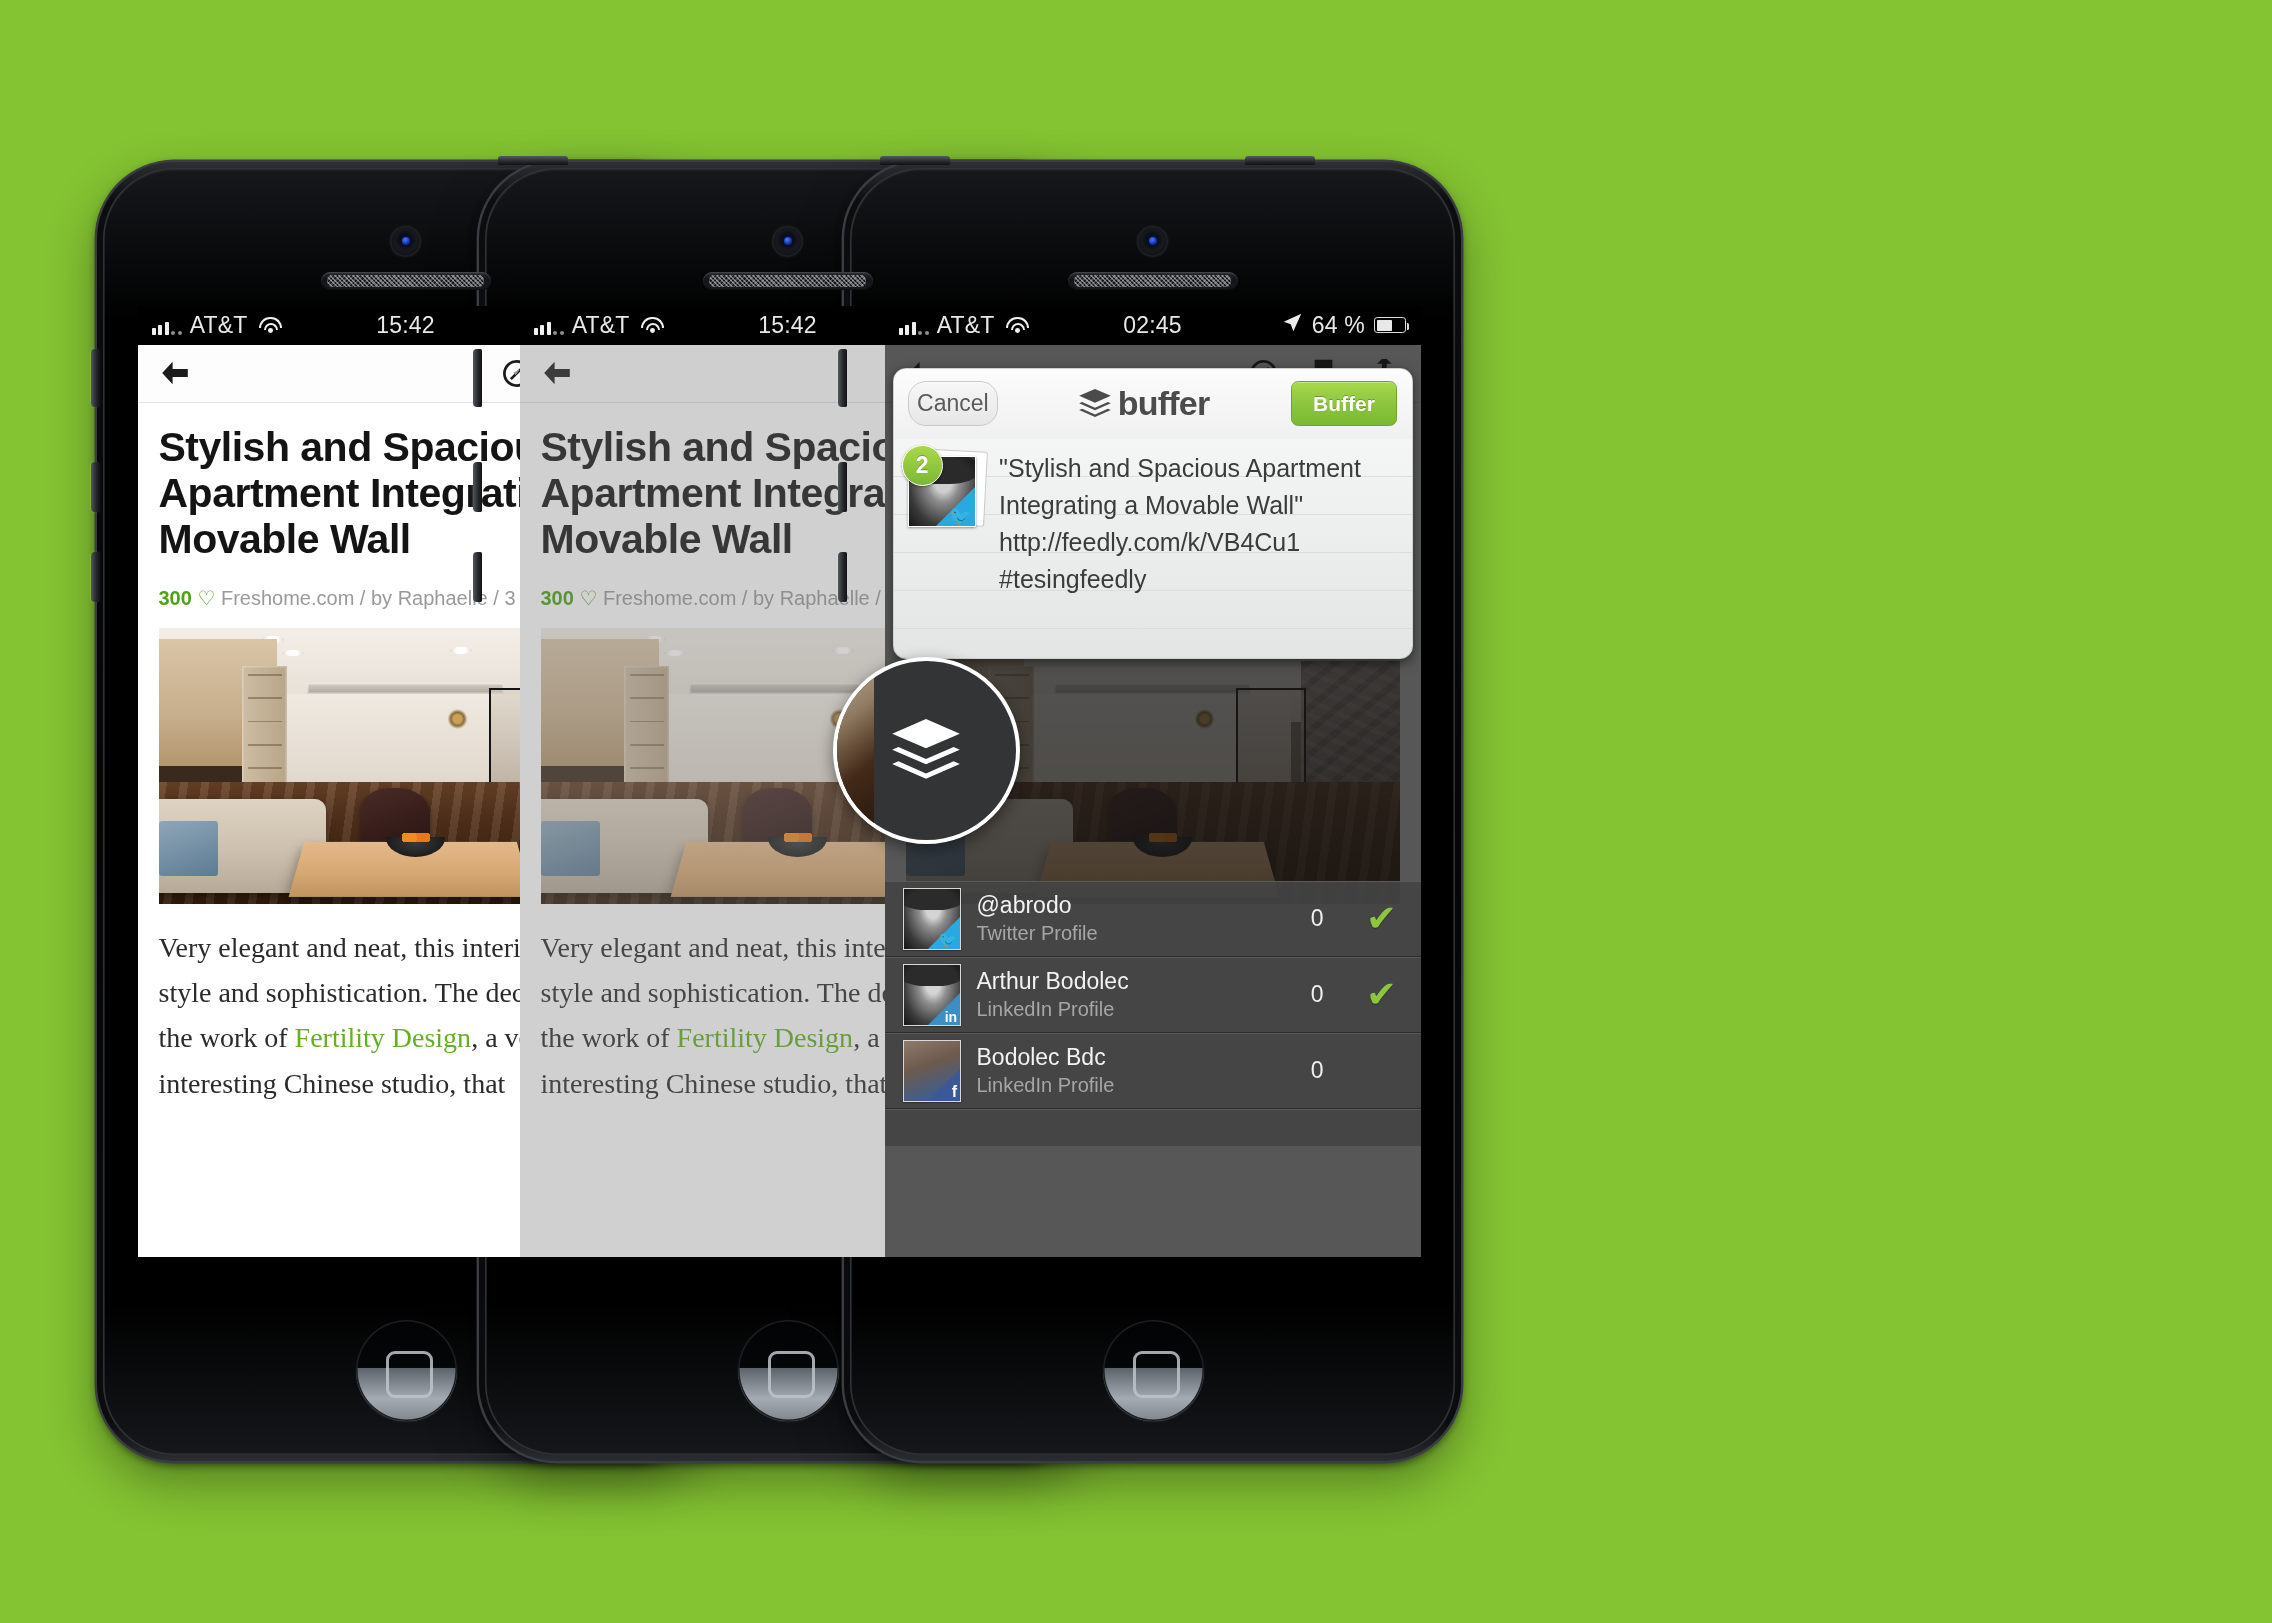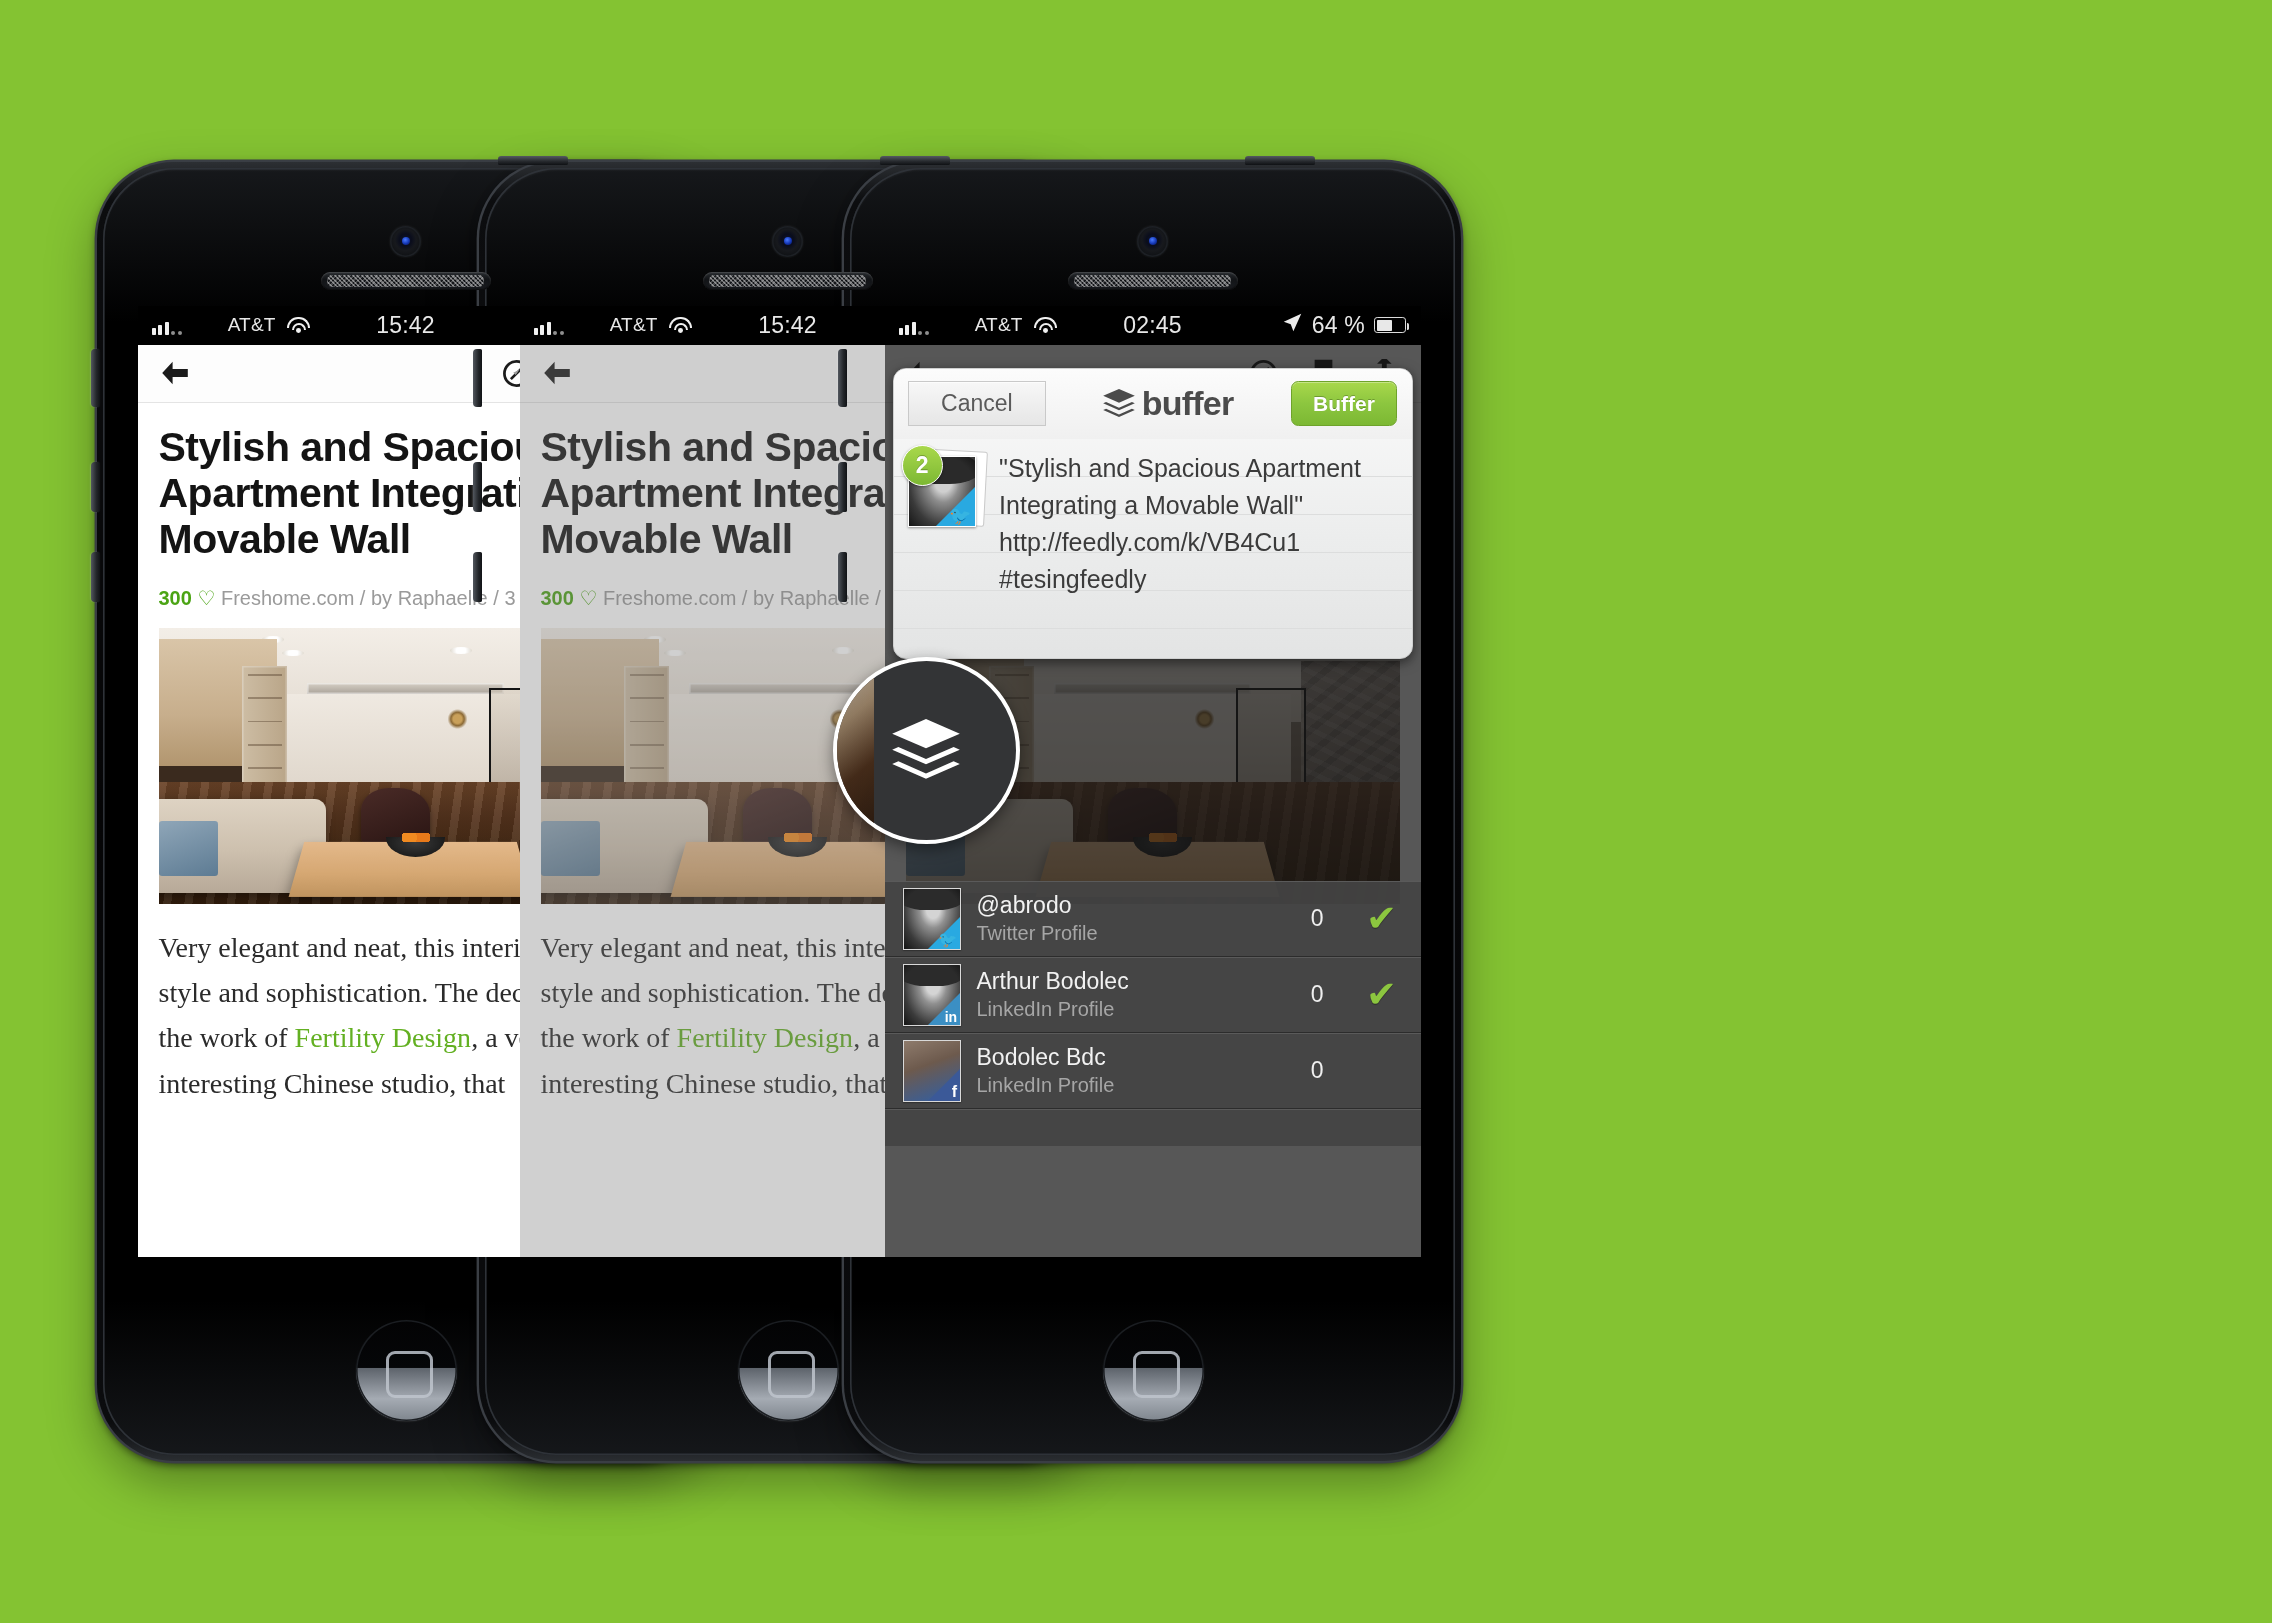--- a/index.html
+++ b/index.html
@@ -108,21 +108,21 @@
     display: flex; align-items: center; padding: 0 14.6px;
     font-size: 23px; letter-spacing: 0.2px;
     position: relative;
   }
   .sb-left { display:flex; align-items:center; gap: 8px; }
   .sig { display:flex; align-items:flex-end; gap:2.4px; height:19.5px; }
   .sig i { display:block; width:4px; background:#f0f0f0; border-radius:0.8px; }
   .sig i:nth-child(1){height:6.5px}.sig i:nth-child(2){height:9.7px}
   .sig i:nth-child(3){height:13px}
   .sig i.dot{height:4px;background:#8e8e8e;border-radius:50%;width:4px}
-  .carrier { font-size: 19px; font-weight: 400; margin-left: 38px; }
+  .carrier { font-size: 23px; font-weight: 400; }
   .wifi { width: 24px; height: 19.5px; position: relative; margin-left: 3.2px; }
   .wifi i { position:absolute; left:50%; border:2.4px solid #f0f0f0; border-bottom:none;
     border-radius: 49px 49px 0 0; }
   .wifi i:nth-child(1){ width:23px;height:11.4px;margin-left:-11.4px;top:1.6px;}
   .wifi i:nth-child(2){ width:14px;height:7.3px;margin-left:-7px;top:7.3px;}
   .wifi i:nth-child(3){ width:4.9px;height:4.9px;margin-left:-2.4px;top:13px;border-radius:50%;
     border:none;background:#f0f0f0;}
   .sb-time { position:absolute; left:0; right:0; text-align:center; font-size:23px; font-weight:400;
     pointer-events:none; }
   .sb-right { margin-left:auto; display:flex; align-items:center; gap:9px; }
@@ -195,21 +195,21 @@
   .buffer-sheet {
     position:absolute; z-index: 24; left: 8px; right: 8px; top: 23px;
     border-radius: 13px; overflow:hidden;
     background: linear-gradient(180deg,#fbfbfb 0%, #eceded 58%, #e3e4e4 100%);
     box-shadow: 0 3.2px 11.4px rgba(0,0,0,.5);
     border: 0.8px solid #cfd0d0;
   }
   .bf-head { height: 70px; display:flex; align-items:center; padding: 0 14.6px; gap: 11.4px;
     background: linear-gradient(180deg,#fcfcfc,#f0f0f0); }
   .bf-cancel {
-    font-size: 23px; color: #5a5a5a; padding: 8px 32px; border-radius: 0;
+    font-size: 23px; color: #5a5a5a; padding: 8px 8px; border-radius: 18px;
     background: linear-gradient(180deg,#f7f7f7,#e6e6e6);
     border: 0.8px solid #c9c9c9; box-shadow: 0 0.8px 0 rgba(255,255,255,.8) inset;
   }
   .bf-logo { flex:1; display:flex; align-items:center; justify-content:center; gap: 6.5px;
     font-size: 34px; font-weight: 700; color: #4b4b4b; letter-spacing: -0.8px; }
   .bf-btn {
     font-size: 21px; font-weight: 700; color: #fff; padding: 9.7px 21px; border-radius: 7.3px;
     background: linear-gradient(180deg,#a9d84b 0%, #8cc63f 50%, #7cb833 100%);
     border: 0.8px solid #6ea32a; text-shadow: 0 -0.8px 0 rgba(0,0,0,.25);
     box-shadow: 0 0.8px 0 rgba(255,255,255,.45) inset;

